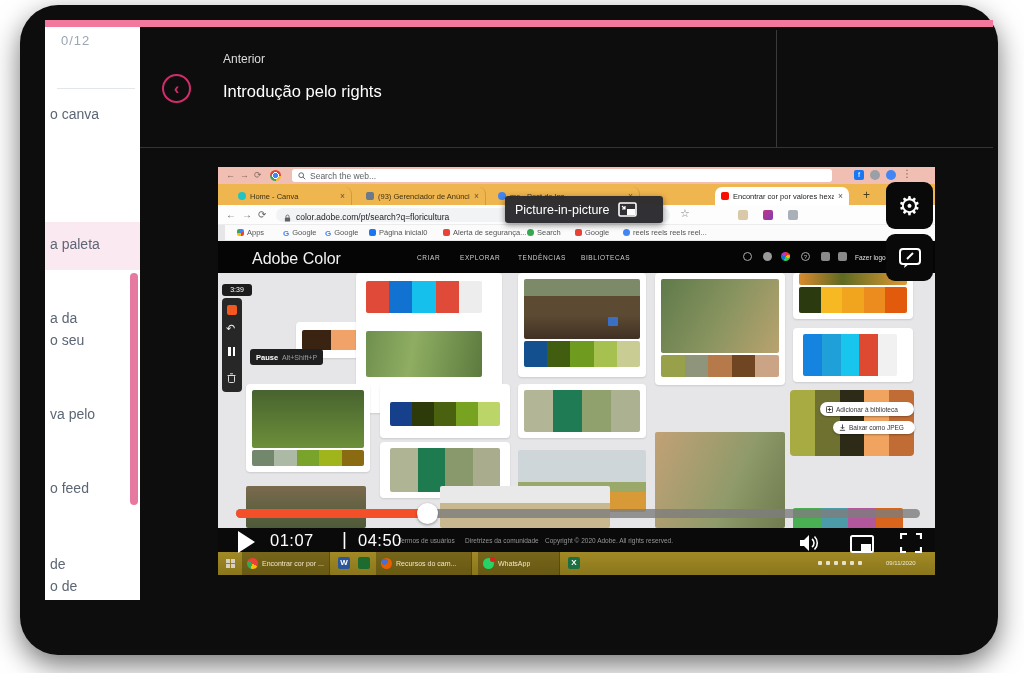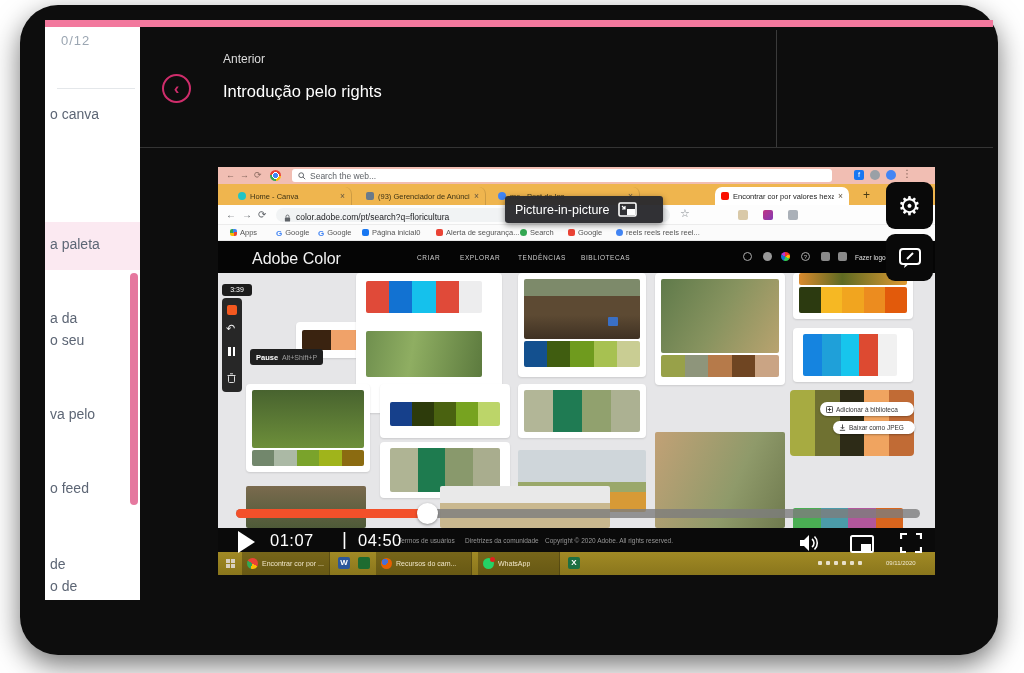--- a/index.html
+++ b/index.html
@@ -61,21 +61,21 @@
   #vaddr { position:absolute; left:0; top:38px; width:717px; height:20px; background:#fdfdfd; border-bottom:1px solid #ececec; }
   .ad-n { position:absolute; top:4px; color:#5f6368; font-size:10px; }
   .ad-b{left:8px} .ad-f{left:24px} .ad-r{left:40px}
   .ad-pill { position:absolute; left:58px; top:3px; width:394px; height:14px; background:#f1f3f4; border-radius:7px; display:flex; align-items:flex-end; gap:5px; padding:0 8px; }
   .ad-url { font-size:8.5px; color:#202124; }
   .ad-star { position:absolute; left:462px; top:2px; color:#80868b; font-size:11px; }
   .ad-e { position:absolute; top:5px; width:10px; height:10px; border-radius:2px; }
   .ad-e1 { left:520px; background:#d9c9a8; } .ad-e2 { left:545px; background:linear-gradient(135deg,#c13584,#833ab4); } .ad-e3 { left:570px; background:#aab0b8; }
 
   
-  #vbm { position:absolute; left:0; top:58px; width:717px; height:16px; background:#fbfbfb; border-bottom:1px solid #e8e8e8; }
+  #vbm { position:absolute; left:7px; top:58px; width:717px; height:16px; background:#fbfbfb; border-bottom:1px solid #e8e8e8; }
   .bm { position:absolute; top:3px; display:flex; align-items:center; gap:3px; font-size:7.5px; color:#555; }
   .bm-i { width:7px; height:7px; border-radius:2px; flex:0 0 auto; }
   .bm0{left:12px} .bm1{left:58px} .bm2{left:100px} .bm3{left:144px} .bm4{left:218px} .bm5{left:302px} .bm6{left:350px} .bm7{left:398px}
   .bi-apps { background:conic-gradient(#4285f4 0 90deg,#ea4335 90deg 180deg,#fbbc04 180deg 270deg,#34a853 270deg); }
   .bi-g { background:none; color:#4285f4; font-size:8px; font-weight:bold; width:auto; }
   .bi-fb { background:#1877f2; } .bi-gm { background:#ea4335; } .bi-prev { background:#34a853; border-radius:50%; } .bi-reels { background:#4285f4; border-radius:50%; }
 
   
   #vnav { position:absolute; left:0; top:74px; width:717px; height:32px; background:#050505; }
   .an-logo { position:absolute; left:34px; top:9px; font-size:16px; color:#f2f2f2; font-weight:500; }

